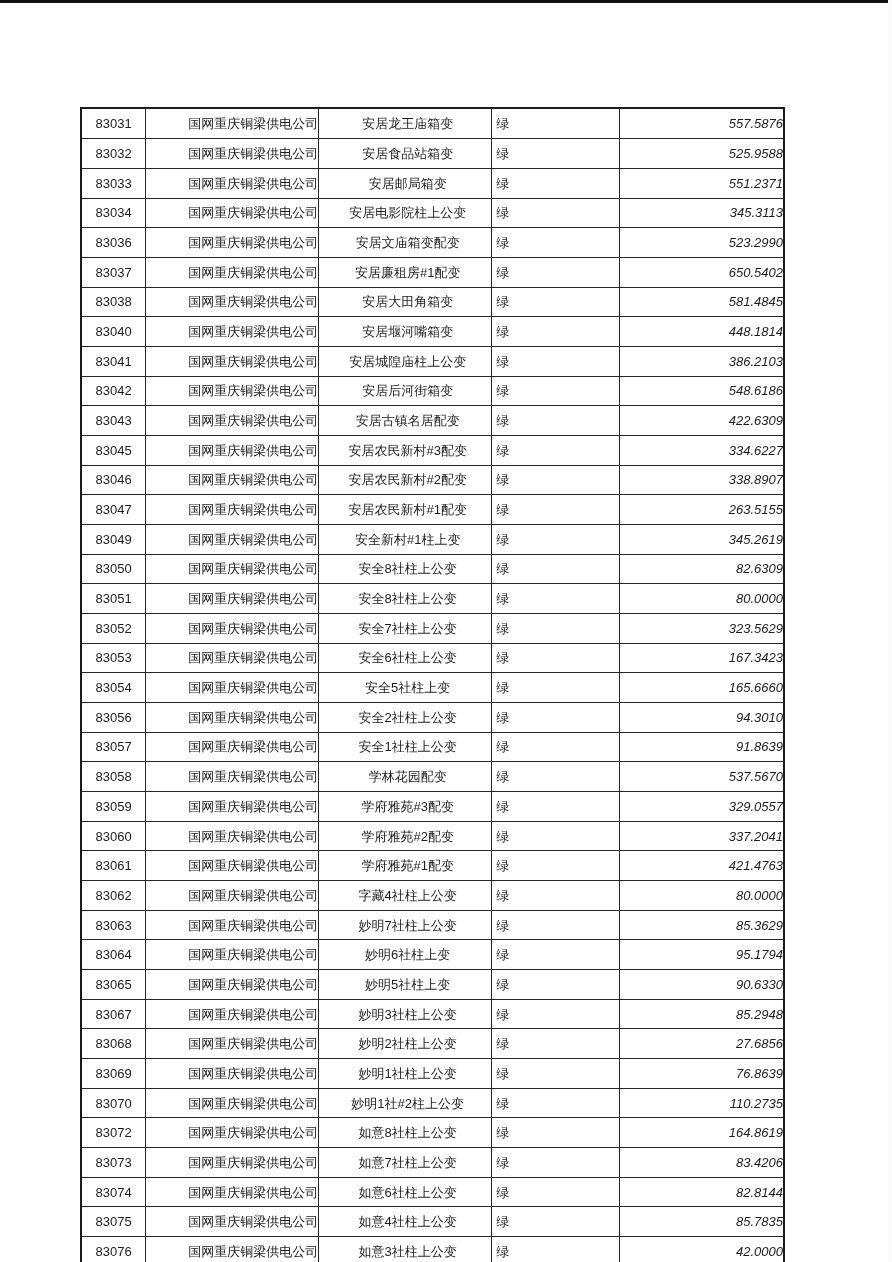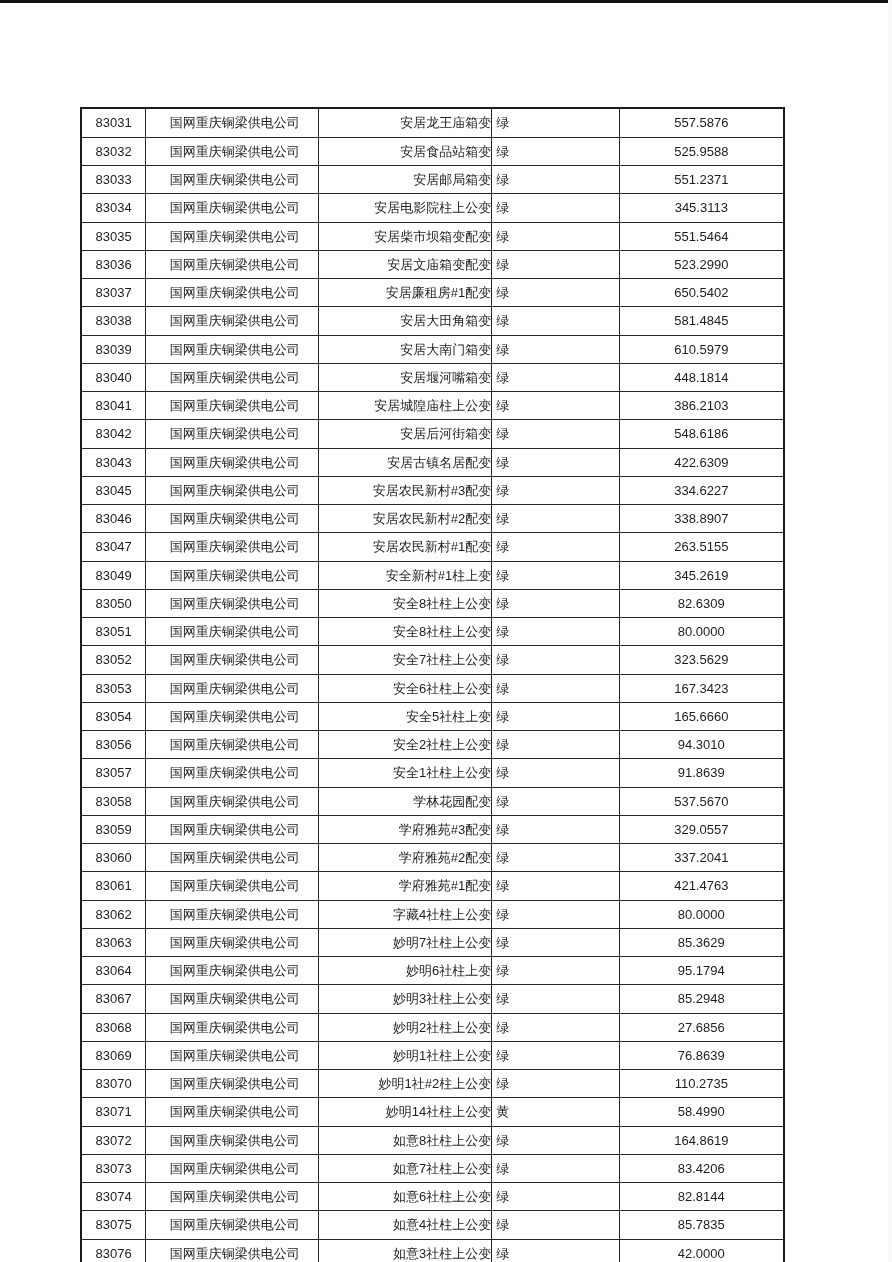--- a/index.html
+++ b/index.html
@@ -34,24 +34,24 @@
   table.data-table td {
     border: 1px solid #262626;
     font-size: 13px;
     color: #1d1d1d;
     white-space: nowrap;
     overflow: hidden;
     vertical-align: middle;
     line-height: 1;
   }
   td.col-id      { width: 64px;  text-align: center; }
-  td.col-company { width: 171px; text-align: center; padding-left: 5px; }
-  td.col-name    { width: 171px; text-align: right; padding-left: 5px; }
+  td.col-company { width: 171px; text-align: right; padding-left: 5px; }
+  td.col-name    { width: 171px; text-align: center; padding-left: 5px; }
   td.col-status  { width: 126px; text-align: left; padding-left: 4px; }
-  td.col-value   { width: 163px; text-align: center; }
+  td.col-value   { width: 163px; text-align: right; font-style: italic; }
 </style>
 </head>
 <body>
 
 <div class="top-strip"></div>
 <div class="right-edge"></div>
 
 <table class="data-table">
   <tbody>
       <tr>
@@ -76,27 +76,20 @@
         <td class="col-value">551.2371</td>
       </tr>
       <tr>
         <td class="col-id">83034</td>
         <td class="col-company">国网重庆铜梁供电公司</td>
         <td class="col-name">安居电影院柱上公变</td>
         <td class="col-status">绿</td>
         <td class="col-value">345.3113</td>
       </tr>
       <tr>
-        <td class="col-id">83035</td>
-        <td class="col-company">国网重庆铜梁供电公司</td>
-        <td class="col-name">安居柴市坝箱变配变</td>
-        <td class="col-status">绿</td>
-        <td class="col-value">551.5464</td>
-      </tr>
-      <tr>
         <td class="col-id">83036</td>
         <td class="col-company">国网重庆铜梁供电公司</td>
         <td class="col-name">安居文庙箱变配变</td>
         <td class="col-status">绿</td>
         <td class="col-value">523.2990</td>
       </tr>
       <tr>
         <td class="col-id">83037</td>
         <td class="col-company">国网重庆铜梁供电公司</td>
         <td class="col-name">安居廉租房#1配变</td>
@@ -104,27 +97,20 @@
         <td class="col-value">650.5402</td>
       </tr>
       <tr>
         <td class="col-id">83038</td>
         <td class="col-company">国网重庆铜梁供电公司</td>
         <td class="col-name">安居大田角箱变</td>
         <td class="col-status">绿</td>
         <td class="col-value">581.4845</td>
       </tr>
       <tr>
-        <td class="col-id">83039</td>
-        <td class="col-company">国网重庆铜梁供电公司</td>
-        <td class="col-name">安居大南门箱变</td>
-        <td class="col-status">绿</td>
-        <td class="col-value">610.5979</td>
-      </tr>
-      <tr>
         <td class="col-id">83040</td>
         <td class="col-company">国网重庆铜梁供电公司</td>
         <td class="col-name">安居堰河嘴箱变</td>
         <td class="col-status">绿</td>
         <td class="col-value">448.1814</td>
       </tr>
       <tr>
         <td class="col-id">83041</td>
         <td class="col-company">国网重庆铜梁供电公司</td>
         <td class="col-name">安居城隍庙柱上公变</td>
@@ -265,20 +251,27 @@
         <td class="col-value">85.3629</td>
       </tr>
       <tr>
         <td class="col-id">83064</td>
         <td class="col-company">国网重庆铜梁供电公司</td>
         <td class="col-name">妙明6社柱上变</td>
         <td class="col-status">绿</td>
         <td class="col-value">95.1794</td>
       </tr>
       <tr>
+        <td class="col-id">83065</td>
+        <td class="col-company">国网重庆铜梁供电公司</td>
+        <td class="col-name">妙明5社柱上变</td>
+        <td class="col-status">绿</td>
+        <td class="col-value">90.6330</td>
+      </tr>
+      <tr>
         <td class="col-id">83067</td>
         <td class="col-company">国网重庆铜梁供电公司</td>
         <td class="col-name">妙明3社柱上公变</td>
         <td class="col-status">绿</td>
         <td class="col-value">85.2948</td>
       </tr>
       <tr>
         <td class="col-id">83068</td>
         <td class="col-company">国网重庆铜梁供电公司</td>
         <td class="col-name">妙明2社柱上公变</td>
@@ -291,27 +284,20 @@
         <td class="col-name">妙明1社柱上公变</td>
         <td class="col-status">绿</td>
         <td class="col-value">76.8639</td>
       </tr>
       <tr>
         <td class="col-id">83070</td>
         <td class="col-company">国网重庆铜梁供电公司</td>
         <td class="col-name">妙明1社#2柱上公变</td>
         <td class="col-status">绿</td>
         <td class="col-value">110.2735</td>
-      </tr>
-      <tr>
-        <td class="col-id">83071</td>
-        <td class="col-company">国网重庆铜梁供电公司</td>
-        <td class="col-name">妙明14社柱上公变</td>
-        <td class="col-status">黄</td>
-        <td class="col-value">58.4990</td>
       </tr>
       <tr>
         <td class="col-id">83072</td>
         <td class="col-company">国网重庆铜梁供电公司</td>
         <td class="col-name">如意8社柱上公变</td>
         <td class="col-status">绿</td>
         <td class="col-value">164.8619</td>
       </tr>
       <tr>
         <td class="col-id">83073</td>

